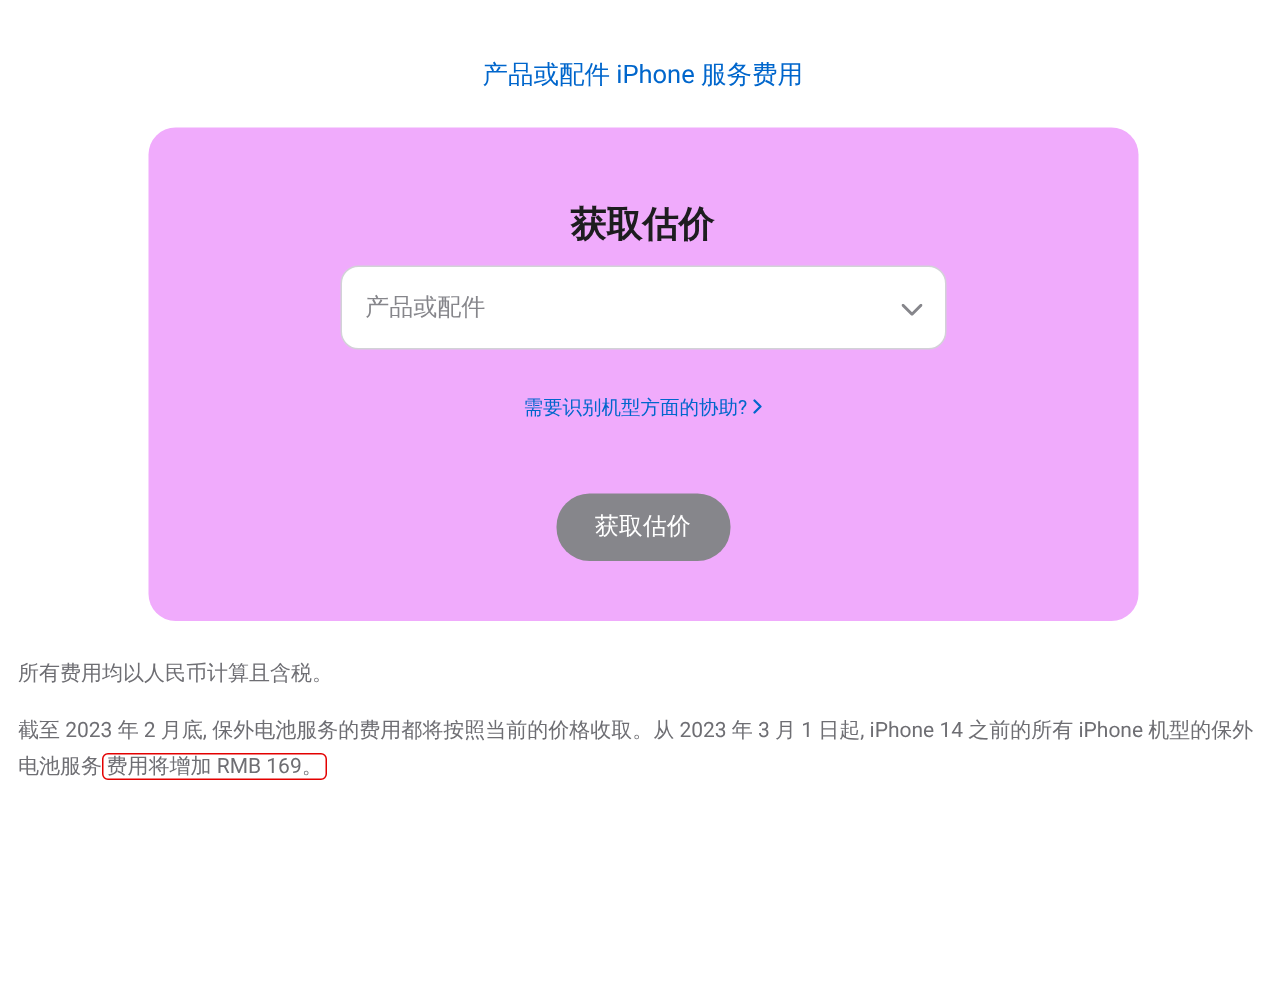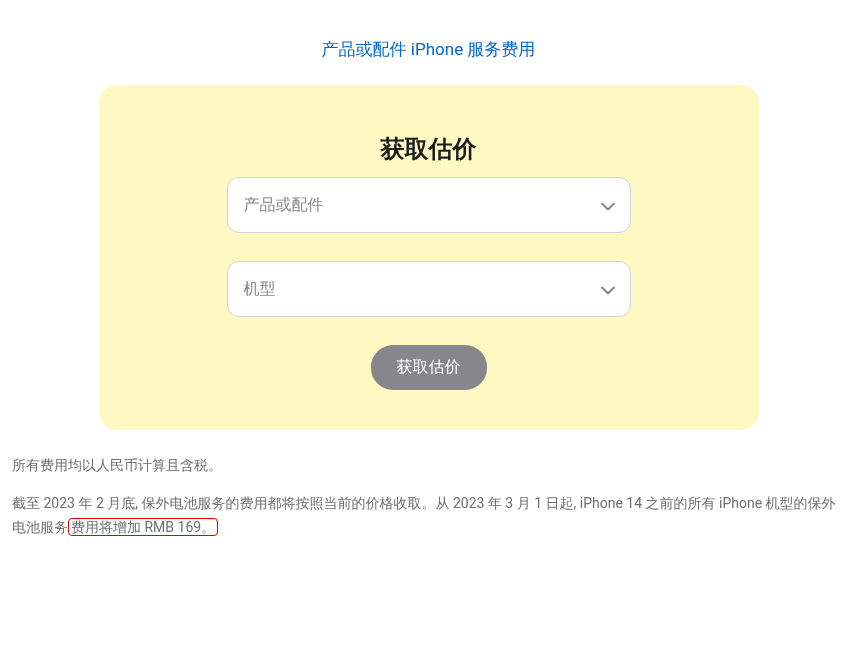--- a/index.html
+++ b/index.html
@@ -15,21 +15,21 @@
       padding: 38px 0 24px 0;
     }
     .top-link a {
       color: #0066cc;
       text-decoration: none;
       font-size: 17px;
     }
     .card {
       width: 660px;
       margin: 0 auto;
-      background: #fef9c3;
+      background: #f0abfc;
       border-radius: 18px;
       padding: 48px 40px 40px 40px;
       text-align: center;
     }
     .card-title {
       font-size: 24px;
       font-weight: 600;
       color: #1d1d1f;
       margin-bottom: 12px;
     }
@@ -118,29 +118,29 @@
 
   <div class="select-wrapper">
     <button class="select-field">产品或配件</button>
     <span class="chevron">
       <svg width="14" height="8" viewBox="0 0 14 8" fill="none">
           <path d="M1 1l6 6 6-6" stroke="currentColor" stroke-width="2" stroke-linecap="round" stroke-linejoin="round"></path>
         </svg>
     </span>
   </div>
 
-  <div class="select-wrapper">
-    <button class="select-field">机型</button>
-    <span class="chevron">
-      <svg width="14" height="8" viewBox="0 0 14 8" fill="none">
-          <path d="M1 1l6 6 6-6" stroke="currentColor" stroke-width="2" stroke-linecap="round" stroke-linejoin="round"></path>
+
+  <a href="#" class="help-link">
+    <span>需要识别机型方面的协助?</span>
+    <span class="chevron-right">
+      <svg width="6" height="10" viewBox="0 0 6 10" fill="none">
+          <path d="M1 1l4 4-4 4" stroke="currentColor" stroke-width="1.5" stroke-linecap="round" stroke-linejoin="round"></path>
         </svg>
     </span>
-  </div>
-
+  </a>
 
   <div>
     <button class="btn-submit">获取估价</button>
   </div>
 </div>
 
 <div class="footer-text">
   <p>所有费用均以人民币计算且含税。</p>
   <p>
     <span>截至 2023 年 2 月底, 保外电池服务的费用都将按照当前的价格收取。从 2023 年 3 月 1 日起, iPhone 14 之前的所有 iPhone 机型的保外电池服务</span><span class="highlight-box"><span>费用将增加 RMB 169。</span></span>

